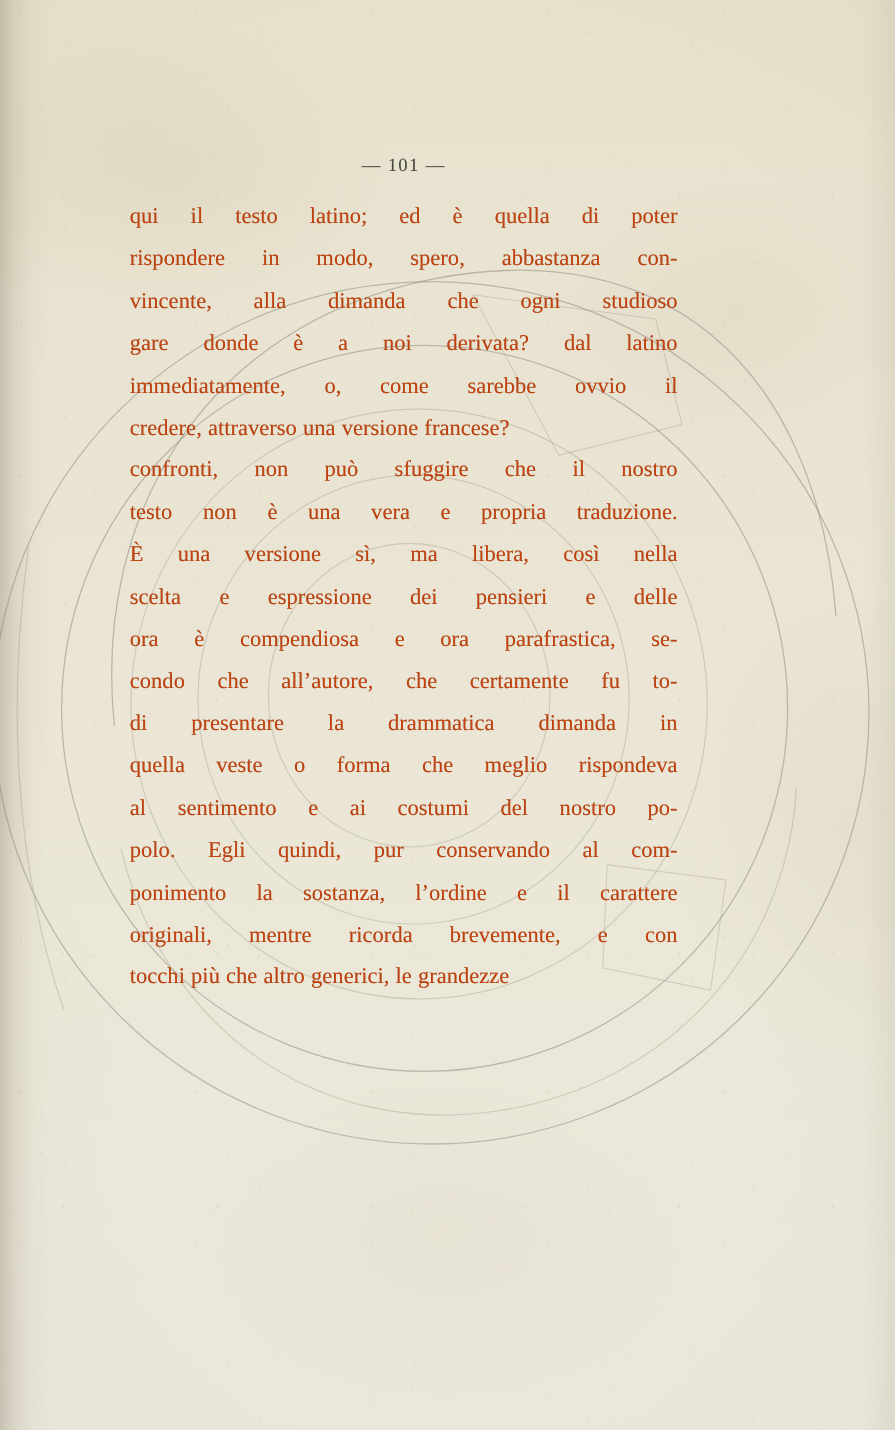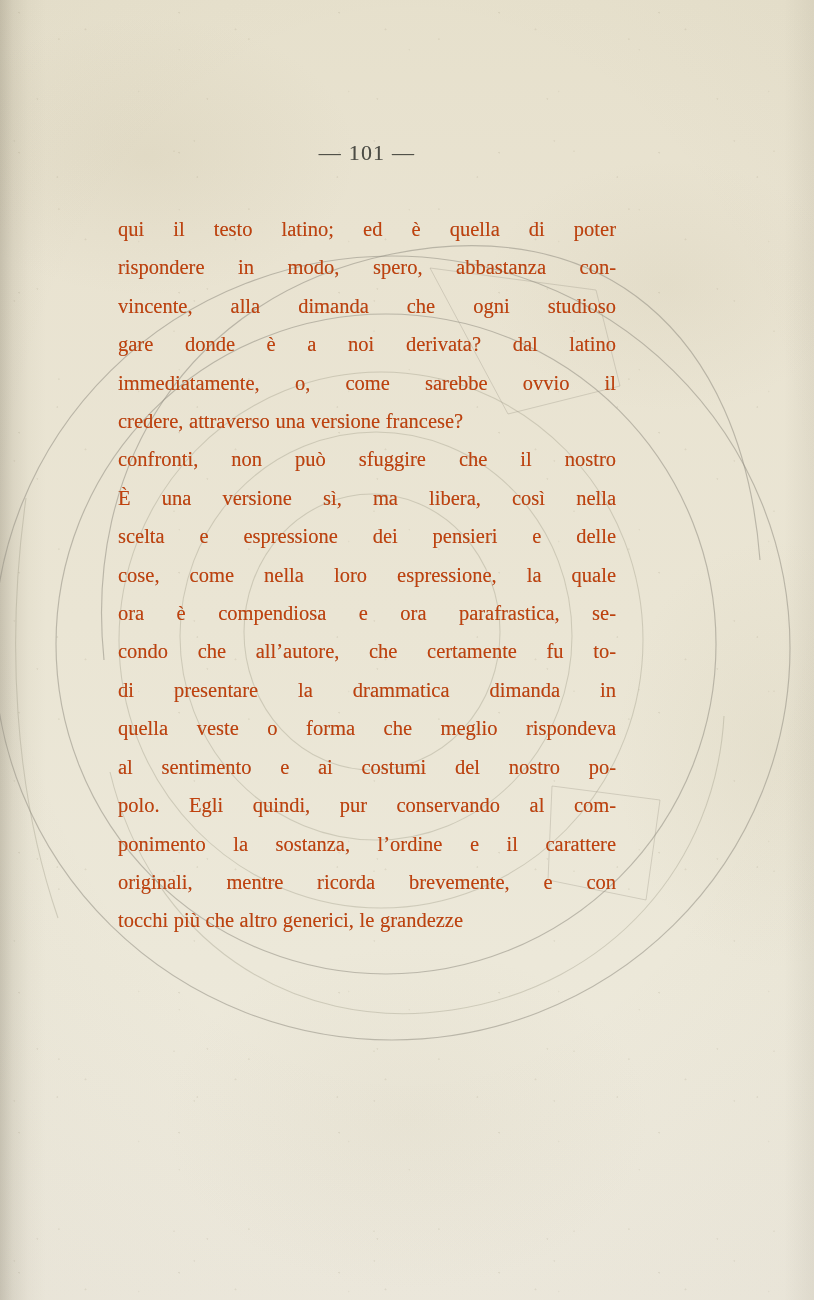--- a/index.html
+++ b/index.html
@@ -116,24 +116,24 @@
   .text-block {
     position: absolute;
     left: 118px;
     top: 140px;
     width: 498px;
     z-index: 5;
   }
 
   .folio {
     text-align: center;
-    font-size: 22px;
+    font-size: 17px;
     letter-spacing: 1.2px;
     color: #4c4c45;
-    margin-bottom: 44px;
+    margin-bottom: 18px;
     white-space: nowrap;
   }
 
   .para {
     margin: 0;
     font-size: 20.5px;
     line-height: 38.4px;
     color: #c2410c;
     text-align: justify;
     text-align-last: left;
@@ -215,23 +215,23 @@
       <span class="line">qui il testo latino; ed è quella di poter</span>
       <span class="line">rispondere in modo, spero, abbastanza con-</span>
       <span class="line">vincente, alla dimanda che ogni studioso</span>
       <span class="line">gare donde è a noi derivata? dal latino</span>
       <span class="line">immediatamente, o, come sarebbe ovvio il</span>
       <span class="line last">credere, attraverso una versione francese?</span>
     </p>
 
     <p class="para">
       <span class="line">confronti, non può sfuggire che il nostro</span>
+      <span class="line">testo non è una vera e propria traduzione.</span>
       <span class="line">È una versione sì, ma libera, così nella</span>
       <span class="line">scelta e espressione dei pensieri e delle</span>
-      <span class="line">cose, come nella loro espressione, la quale</span>
       <span class="line">ora è compendiosa e ora parafrastica, se-</span>
       <span class="line">condo che all’autore, che certamente fu to-</span>
       <span class="line">di presentare la drammatica dimanda in</span>
       <span class="line">quella veste o forma che meglio rispondeva</span>
       <span class="line">al sentimento e ai costumi del nostro po-</span>
       <span class="line">polo. Egli quindi, pur conservando al com-</span>
       <span class="line">ponimento la sostanza, l’ordine e il carattere</span>
       <span class="line">originali, mentre ricorda brevemente, e con</span>
       <span class="line last">tocchi più che altro generici, le grandezze</span>
     </p>

